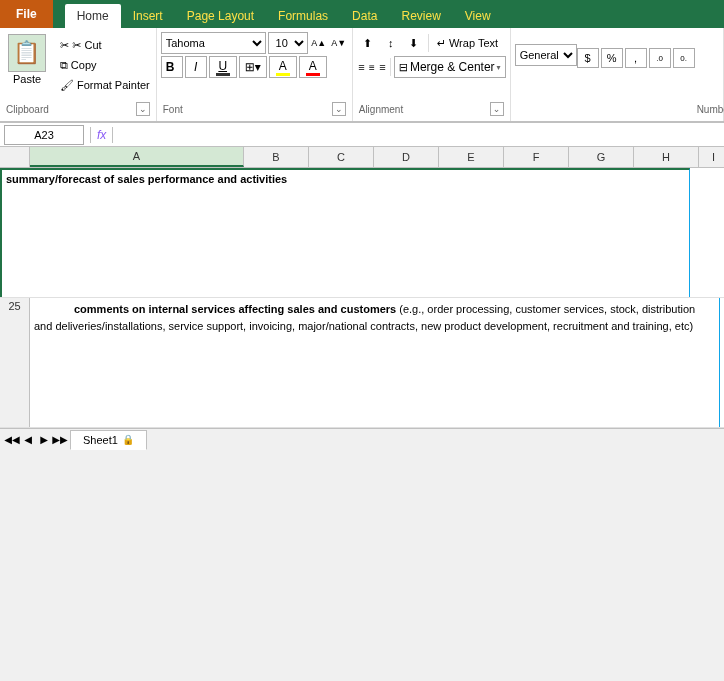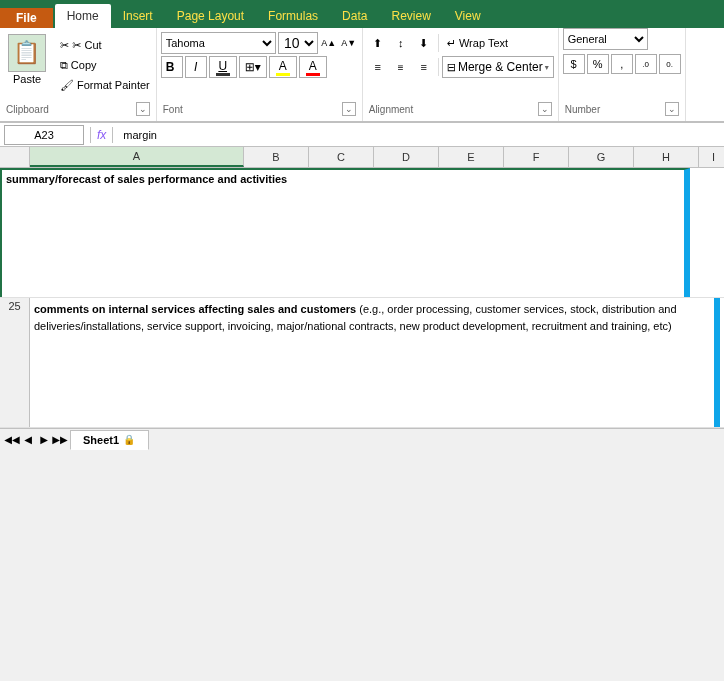--- a/index.html
+++ b/index.html
@@ -3,27 +3,27 @@
   <meta charset="utf-8">
   <style>
     * { box-sizing: border-box; margin: 0; padding: 0; }
     body { font-family: 'Segoe UI', Arial, sans-serif; font-size: 12px; background: #f0f0f0; overflow: hidden; }
 
     
     .ribbon { background: #ffffff; border-bottom: 1px solid #c0c0c0; }
 
     
     .tab-bar { display: flex; align-items: flex-end; background: #217346; height: 28px; padding-left: 0; }
-    .tab-file { background: #c55a11; color: white; font-weight: bold; font-size: 12px; padding: 4px 16px; height: 20px; display: flex; align-items: center; cursor: pointer; }
-    .tab-home { background: white; color: #333; font-size: 12px; padding: 4px 12px; height: 24px; display: flex; align-items: center; cursor: pointer; border-top-left-radius: 2px; border-top-right-radius: 2px; margin-left: 2px; margin-top: 4px; }
+    .tab-file { background: #c55a11; color: white; font-weight: bold; font-size: 12px; padding: 4px 16px; height: 28px; display: flex; align-items: center; cursor: pointer; }
+    .tab-home { background: white; color: #333; font-size: 12px; padding: 4px 12px; height: 24px; display: flex; align-items: center; cursor: pointer; border-top-left-radius: 2px; border-top-right-radius: 2px; margin-left: 12px; margin-top: 4px; }
     .tab-item { color: #fde047; font-size: 12px; padding: 4px 12px; height: 24px; display: flex; align-items: center; cursor: pointer; }
     .small-ribbon-btn { font-size: 11px; padding: 1px 4px; cursor: pointer; display: flex; align-items: center; gap: 3px; white-space: nowrap; line-height: 16px; }
     .group-footer { display: flex; align-items: center; justify-content: space-between; width: 100%; font-size: 10px; color: #666; padding: 0 2px; }
-    .font-selector { width: 115px; height: 22px; font-size: 11px; border: 1px solid #aaa; background: white; }
-    .font-size-selector { width: 40px; height: 22px; font-size: 14px; border: 1px solid #aaa; background: white; text-align: center; }
+    .font-selector { width: 105px; height: 22px; font-size: 11px; border: 1px solid #aaa; background: white; }
+    .font-size-selector { width: 40px; height: 22px; font-size: 11px; border: 1px solid #aaa; background: white; text-align: center; }
     .icon-btn { width: 18px; height: 22px; border: 1px solid transparent; background: transparent; cursor: pointer; display: flex; align-items: center; justify-content: center; font-size: 10px; }
     .format-btn { height: 22px; border: 1px solid #aaa; background: white; cursor: pointer; display: flex; align-items: center; justify-content: center; padding: 0 4px; font-size: 12px; }
     .bold-btn { font-weight: bold; }
     .italic-btn { font-style: italic; }
 
     
     .wrap-text-btn { display: flex; align-items: center; gap: 3px; height: 22px; border: 1px solid transparent; background: transparent; cursor: pointer; padding: 0 4px; font-size: 11px; white-space: nowrap; }
 
     
     .merge-btn { display: flex; align-items: center; gap: 2px; height: 22px; border: 1px solid #aaa; background: white; cursor: pointer; padding: 0 4px; font-size: 11px; white-space: nowrap; }
@@ -49,32 +49,32 @@
     .col-c { width: 65px; min-width: 65px; }
     .col-d { width: 65px; min-width: 65px; }
     .col-e { width: 65px; min-width: 65px; }
     .col-f { width: 65px; min-width: 65px; }
     .col-g { width: 65px; min-width: 65px; }
     .col-h { width: 65px; min-width: 65px; }
     .col-i { width: 30px; min-width: 30px; }
 
     .spreadsheet-row { display: flex; border-bottom: 1px solid #e0e0e0; }
     .row-num { width: 30px; min-width: 30px; border-right: 1px solid #c0c0c0; background: #f0f0f0; display: flex; align-items: flex-start; justify-content: center; padding-top: 2px; font-size: 11px; color: #333; }
-    .cell { border-right: 6px solid #0ea5e9; font-size: 11px; padding: 2px 4px; overflow: hidden; vertical-align: top; }
+    .cell { border-right: 1px solid #0ea5e9; font-size: 11px; padding: 2px 4px; overflow: hidden; vertical-align: top; }
 
     .row-24 { min-height: 130px; }
     .row-25 { min-height: 130px; }
     .row-26 { min-height: 130px; }
     .row-27 { min-height: 100px; }
 
     
     .sheet-tabs { display: flex; align-items: center; background: #f0f0f0; border-top: 1px solid #c0c0c0; height: 22px; padding: 0 4px; }
     .nav-btn { width: 16px; height: 16px; display: flex; align-items: center; justify-content: center; cursor: pointer; font-size: 10px; }
     .sheet-tab { background: white; border: 1px solid #c0c0c0; border-bottom: none; padding: 2px 12px; font-size: 11px; cursor: pointer; height: 20px; display: flex; align-items: center; margin-left: 2px; }
-    .sheet-tab.active { background: white; border-bottom: 1px solid white; font-weight: bold; }
+    .sheet-tab.active { background: white; border-bottom: 1px solid white; font-weight: normal; }
     .sheet-icon { margin-left: 4px; font-size: 10px; }
 
     .dropdown-arrow { font-size: 8px; color: #666; }
 
     
     .ab { width: 22px; height: 20px; border: 1px solid transparent; background: transparent; display: flex; align-items: center; justify-content: center; cursor: pointer; font-size: 11px; }
 
     
     .color-bar { width: 14px; height: 3px; margin: 0 auto; }
 
@@ -190,21 +190,21 @@
           <span style="font-size:12px;">Merge &amp; Center</span>
           <span class="dropdown-arrow">▾</span>
         </div>
       </div>
       <div class="group-footer" style="margin-top:auto; padding:2px 2px 3px;">
         <span>Alignment</span>
         <div class="expand-btn">⌄</div>
       </div>
     </div>
 
-    <div style="display:flex; flex-direction:column; border-right:1px solid #e0e0e0; padding:0 4px 2px; min-width:95px;justify-content:space-between;">
+    <div style="display:flex; border-right:1px solid #e0e0e0; padding:16px 4px 2px; min-width:95px;justify-content:space-between;">
       <select class="number-selector">
         <option>General</option>
       </select>
       <div style="display:flex; gap:2px; margin-top:4px;">
         <div class="ab" style="border:1px solid #aaa; background:white;">$</div>
         <div class="ab" style="border:1px solid #aaa; background:white;">%</div>
         <div class="ab" style="border:1px solid #aaa; background:white;">,</div>
         <div class="ab" style="border:1px solid #aaa; background:white; font-size:8px;">.0</div>
         <div class="ab" style="border:1px solid #aaa; background:white; font-size:8px;">0.</div>
       </div>
@@ -215,21 +215,20 @@
     </div>
 
   </div>
 </div>
 
 <div class="formula-bar">
   <div class="cell-ref-box">A23</div>
   <div class="formula-divider"></div>
   <span class="fx-label">fx</span>
   <div class="formula-divider"></div>
-  <input class="formula-input" type="text" value="margin" style="">
 </div>
 
 <div class="spreadsheet">
 
   <div class="col-headers">
     <div class="row-num-header"></div>
     <div class="col-header col-a active">A</div>
     <div class="col-header col-b">B</div>
     <div class="col-header col-c">C</div>
     <div class="col-header col-d">D</div>
@@ -242,21 +241,21 @@
 
   <div class="spreadsheet-row row-24" style="min-height:130px;">
     <div class="cell col-a" style="border-top:2px solid #217346; border-left:2px solid #217346; width:690px; min-width:690px; font-size:11px; padding:3px 4px;">
       <span style="font-weight:bold;">summary/forecast of sales performance and activities</span>
     </div>
   </div>
 
   <div class="spreadsheet-row row-25" style="min-height:130px;">
     <div class="row-num">25</div>
     <div class="cell col-a" style="width:690px; min-width:690px; font-size:11px; padding:3px 4px; line-height:1.5;">
-      <span style="font-weight:bold;">comments on internal services affecting sales and customers</span><span> (e.g., order processing, customer services, stock, distribution and deliveries/installations, service support, invoicing, major/national contracts, new product development, recruitment and training, etc)</span>
+      <span style="font-weight:bold;margin-left:40px;">comments on internal services affecting sales and customers</span><span> (e.g., order processing, customer services, stock, distribution and deliveries/installations, service support, invoicing, major/national contracts, new product development, recruitment and training, etc)</span>
     </div>
   </div>
 
 
 
 </div>
 
 <div class="sheet-tabs">
   <div class="nav-btn">◀◀</div>
   <div class="nav-btn">◀</div>

